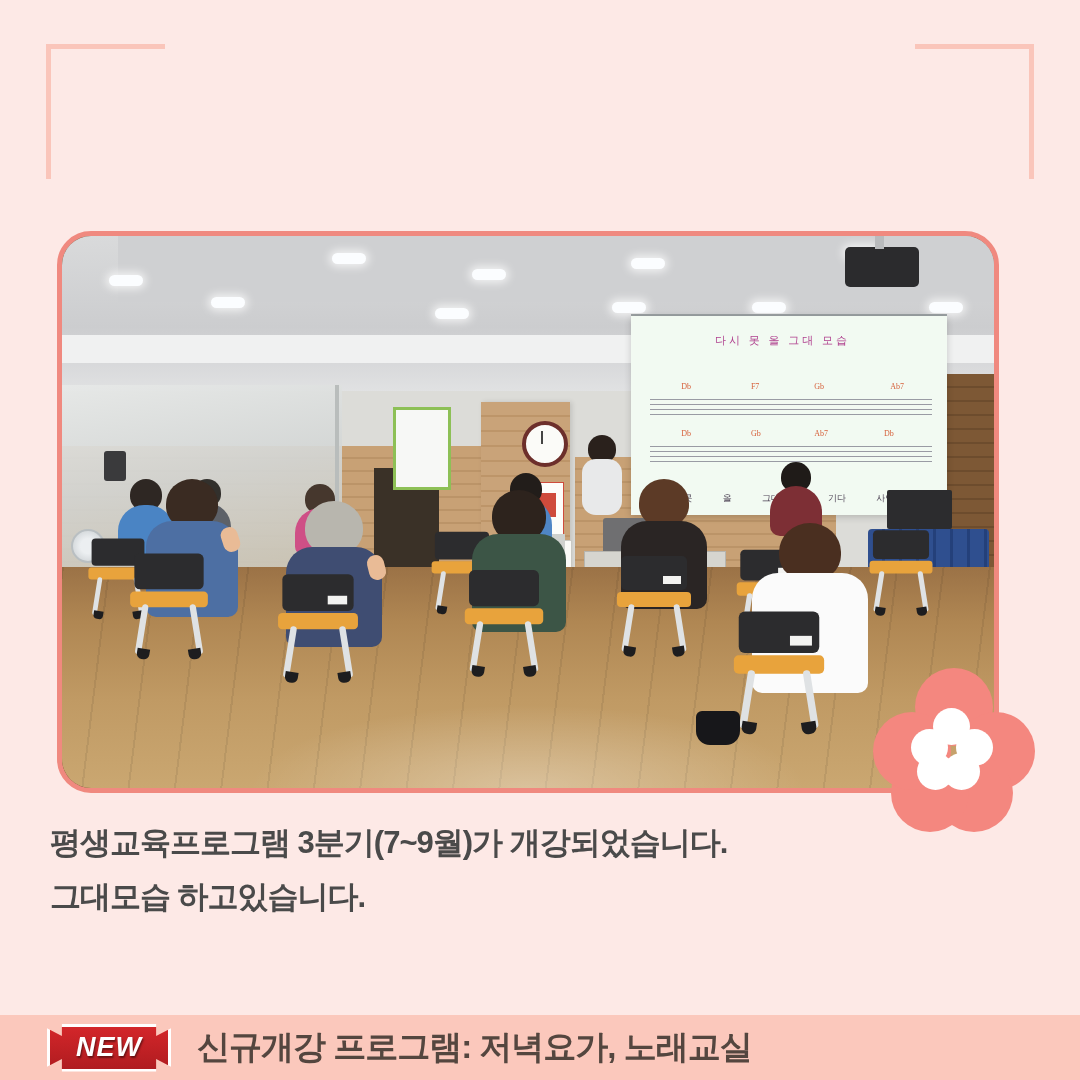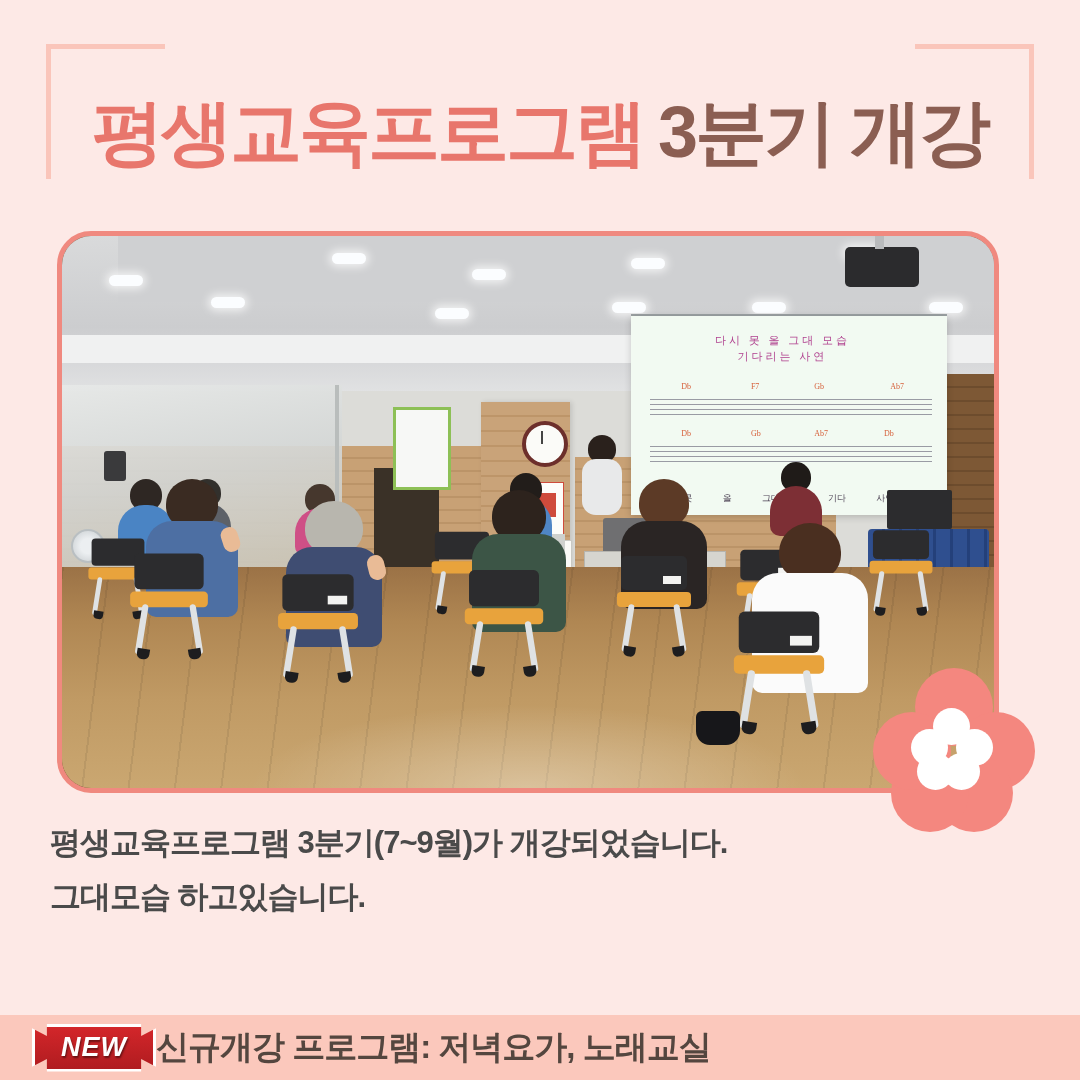--- a/index.html
+++ b/index.html
@@ -437,21 +437,21 @@
     left: 0;
     bottom: 0;
     width: 1080px;
     height: 65px;
     background: #fbc8bc;
     display: flex;
     align-items: center;
   }
   .new-badge {
     position: relative;
-    margin-left: 32px;
+    margin-left: 47px;
     width: 124px;
     height: 48px;
     flex: none;
   }
   .new-badge .ribbon {
     position: absolute;
     inset: 0;
     background: linear-gradient(180deg,#d3262a 0%,#b01c20 100%);
     border: 3px solid #ffffff;
     clip-path: polygon(0% 10%, 12% 26%, 12% 0%, 88% 0%, 88% 26%,
@@ -467,39 +467,37 @@
     justify-content: center;
     color: #ffffff;
     font-size: 27px;
     font-weight: 900;
     font-style: italic;
     letter-spacing: 1px;
     text-shadow: 1px 2px 2px rgba(0,0,0,.45);
     font-family: "Liberation Sans", "DejaVu Sans", sans-serif;
   }
   .footer-text {
+    margin-left: 26px;
     color: #54463f;
     font-size: 33px;
     font-weight: 700;
     letter-spacing: -1px;
     white-space: nowrap;
     font-family: "Liberation Sans", "DejaVu Sans", sans-serif;
   }
 </style>
 </head>
 <body>
 
 <div class="card">
 
   <div class="bracket bracket-tl"></div>
   <div class="bracket bracket-tr"></div>
 
-  <div class="title-wrap">
-    <span class="title-main">평생교육프로그램</span><span class="title-sub">3분기 개강</span>
-  </div>
 
   <div class="photo-frame">
     <div class="photo">
 
       <div class="ceiling"></div>
       <div class="ceiling-drop"></div>
       <div class="ceiling-band"></div>
       <div class="light" style="left:5%;top:7%"></div>
       <div class="light" style="left:16%;top:11%"></div>
       <div class="light" style="left:29%;top:3%"></div>
@@ -524,21 +522,20 @@
       <div class="clock"></div>
       <div class="poster-red"></div>
       <div class="poster-white"></div>
       <div class="speaker-l"></div>
       <div class="speaker-r"></div>
 
       <div class="screen-edge"></div>
       <div class="screen">
         <div class="screen-title">
           <div>다시 못 올 그대 모습</div>
-          <div>기다리는 사연</div>
         </div>
         <div class="chord" style="left:16%;top:33%">Db</div>
         <div class="chord" style="left:38%;top:33%">F7</div>
         <div class="chord" style="left:58%;top:33%">Gb</div>
         <div class="chord" style="left:82%;top:33%">Ab7</div>
         <div class="staff s1"></div>
         <div class="chord" style="left:16%;top:57%">Db</div>
         <div class="chord" style="left:38%;top:57%">Gb</div>
         <div class="chord" style="left:58%;top:57%">Ab7</div>
         <div class="chord" style="left:80%;top:57%">Db</div>

